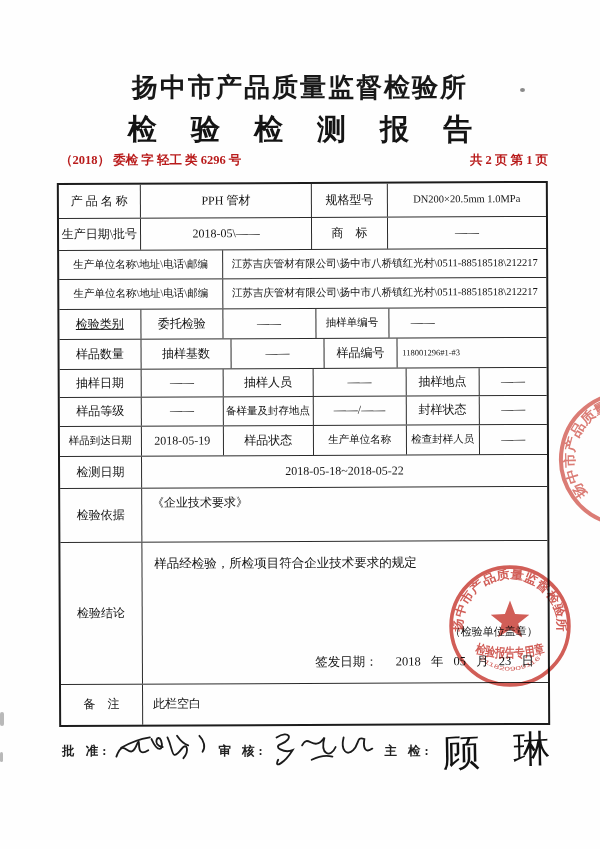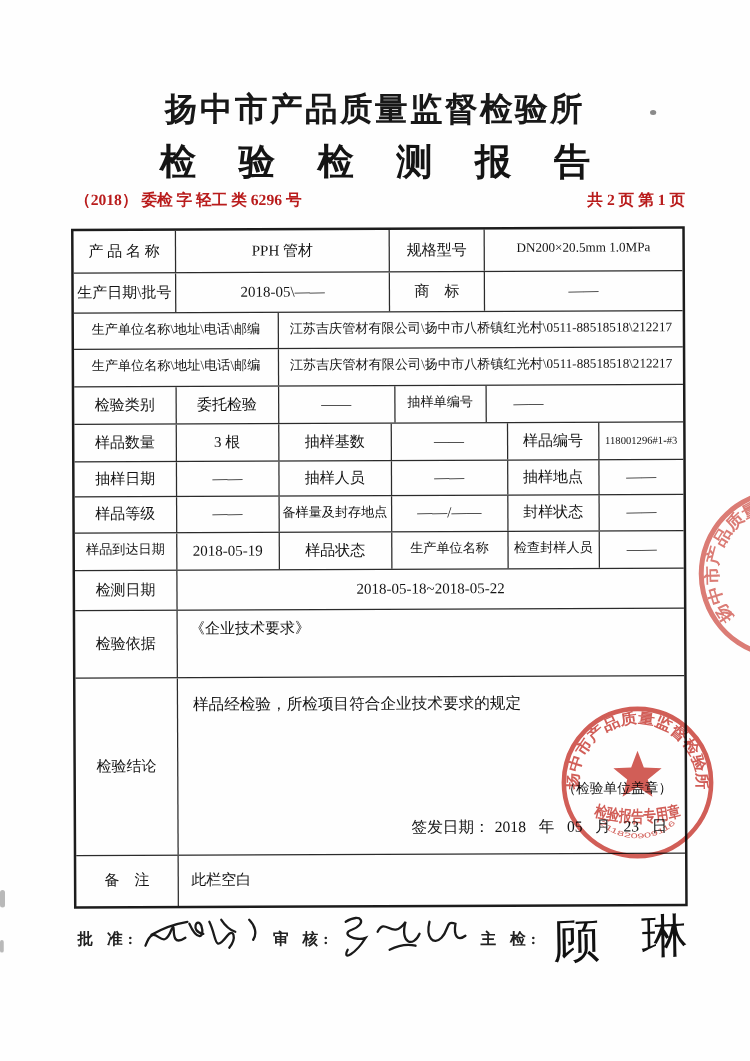--- a/index.html
+++ b/index.html
@@ -40,21 +40,21 @@
   .cell:last-child{border-right:none;}
   .cell.small{font-size:10.5px;}
   .cell.xs{font-size:8.5px;}
   .cell.left{justify-content:flex-start;padding-left:10px;}
   .cell.top{align-items:flex-start;padding-top:8px;}
   
   .conclusion-cell{position:relative;display:block;white-space:normal;}
   .conclusion-text{position:absolute;top:14px;left:12px;font-size:12.5px;}
   .seal-note{position:absolute;right:10px;bottom:44px;font-size:11px;}
   .issue-date{position:absolute;right:14px;bottom:14px;font-size:12.5px;}
-  .issue-date .dl{margin-right:4px;}
+  .issue-date .dl{margin-right:18px;}
   .issue-date .dv{word-spacing:7px;}
   
   .sig-line{
     position:absolute;left:62px;top:716px;width:500px;height:70px;
     display:flex;align-items:center;
   }
   .sig-label{font-size:12.5px;font-weight:700;letter-spacing:4px;white-space:nowrap;color:#222;}
   .sig-svg{display:block;}
   .sig-hand{
     font-size:37px;letter-spacing:12px;white-space:nowrap;color:#111;
@@ -101,29 +101,28 @@
         </div>
         <div class="trow" style="height: 29px;">
           <div class="cell small" style="width: 33.7%;">生产单位名称\地址\电话\邮编</div>
           <div class="cell small" style="width: 66.3%;">江苏吉庆管材有限公司\扬中市八桥镇红光村\0511-88518518\212217</div>
         </div>
         <div class="trow" style="height: 30px;">
           <div class="cell small" style="width: 33.7%;">生产单位名称\地址\电话\邮编</div>
           <div class="cell small" style="width: 66.3%;">江苏吉庆管材有限公司\扬中市八桥镇红光村\0511-88518518\212217</div>
         </div>
         <div class="trow" style="height: 30px;">
-          <div class="cell" style="width: 16.8%;">检验类别</div>
+          <div class="cell" style="width: 16.8%; text-decoration: underline;">检验类别</div>
           <div class="cell" style="width: 16.8%;">委托检验</div>
           <div class="cell" style="width: 19.1%;">——</div>
           <div class="cell small" style="width: 15%;">抽样单编号</div>
           <div class="cell" style="width: 13.8%;">——</div>
         </div>
         <div class="trow" style="height: 30px;">
           <div class="cell" style="width: 16.8%;">样品数量</div>
-          <div class="cell" style="width: 16.8%;">3 根</div>
           <div class="cell" style="width: 18.5%;">抽样基数</div>
           <div class="cell" style="width: 19.1%;">——</div>
           <div class="cell" style="width: 15%;">样品编号</div>
           <div class="cell xs" style="width: 13.8%;">118001296#1-#3</div>
         </div>
         <div class="trow" style="height: 28px;">
           <div class="cell" style="width: 16.8%;">抽样日期</div>
           <div class="cell" style="width: 16.8%;">——</div>
           <div class="cell" style="width: 18.5%;">抽样人员</div>
           <div class="cell" style="width: 19.1%;">——</div>

